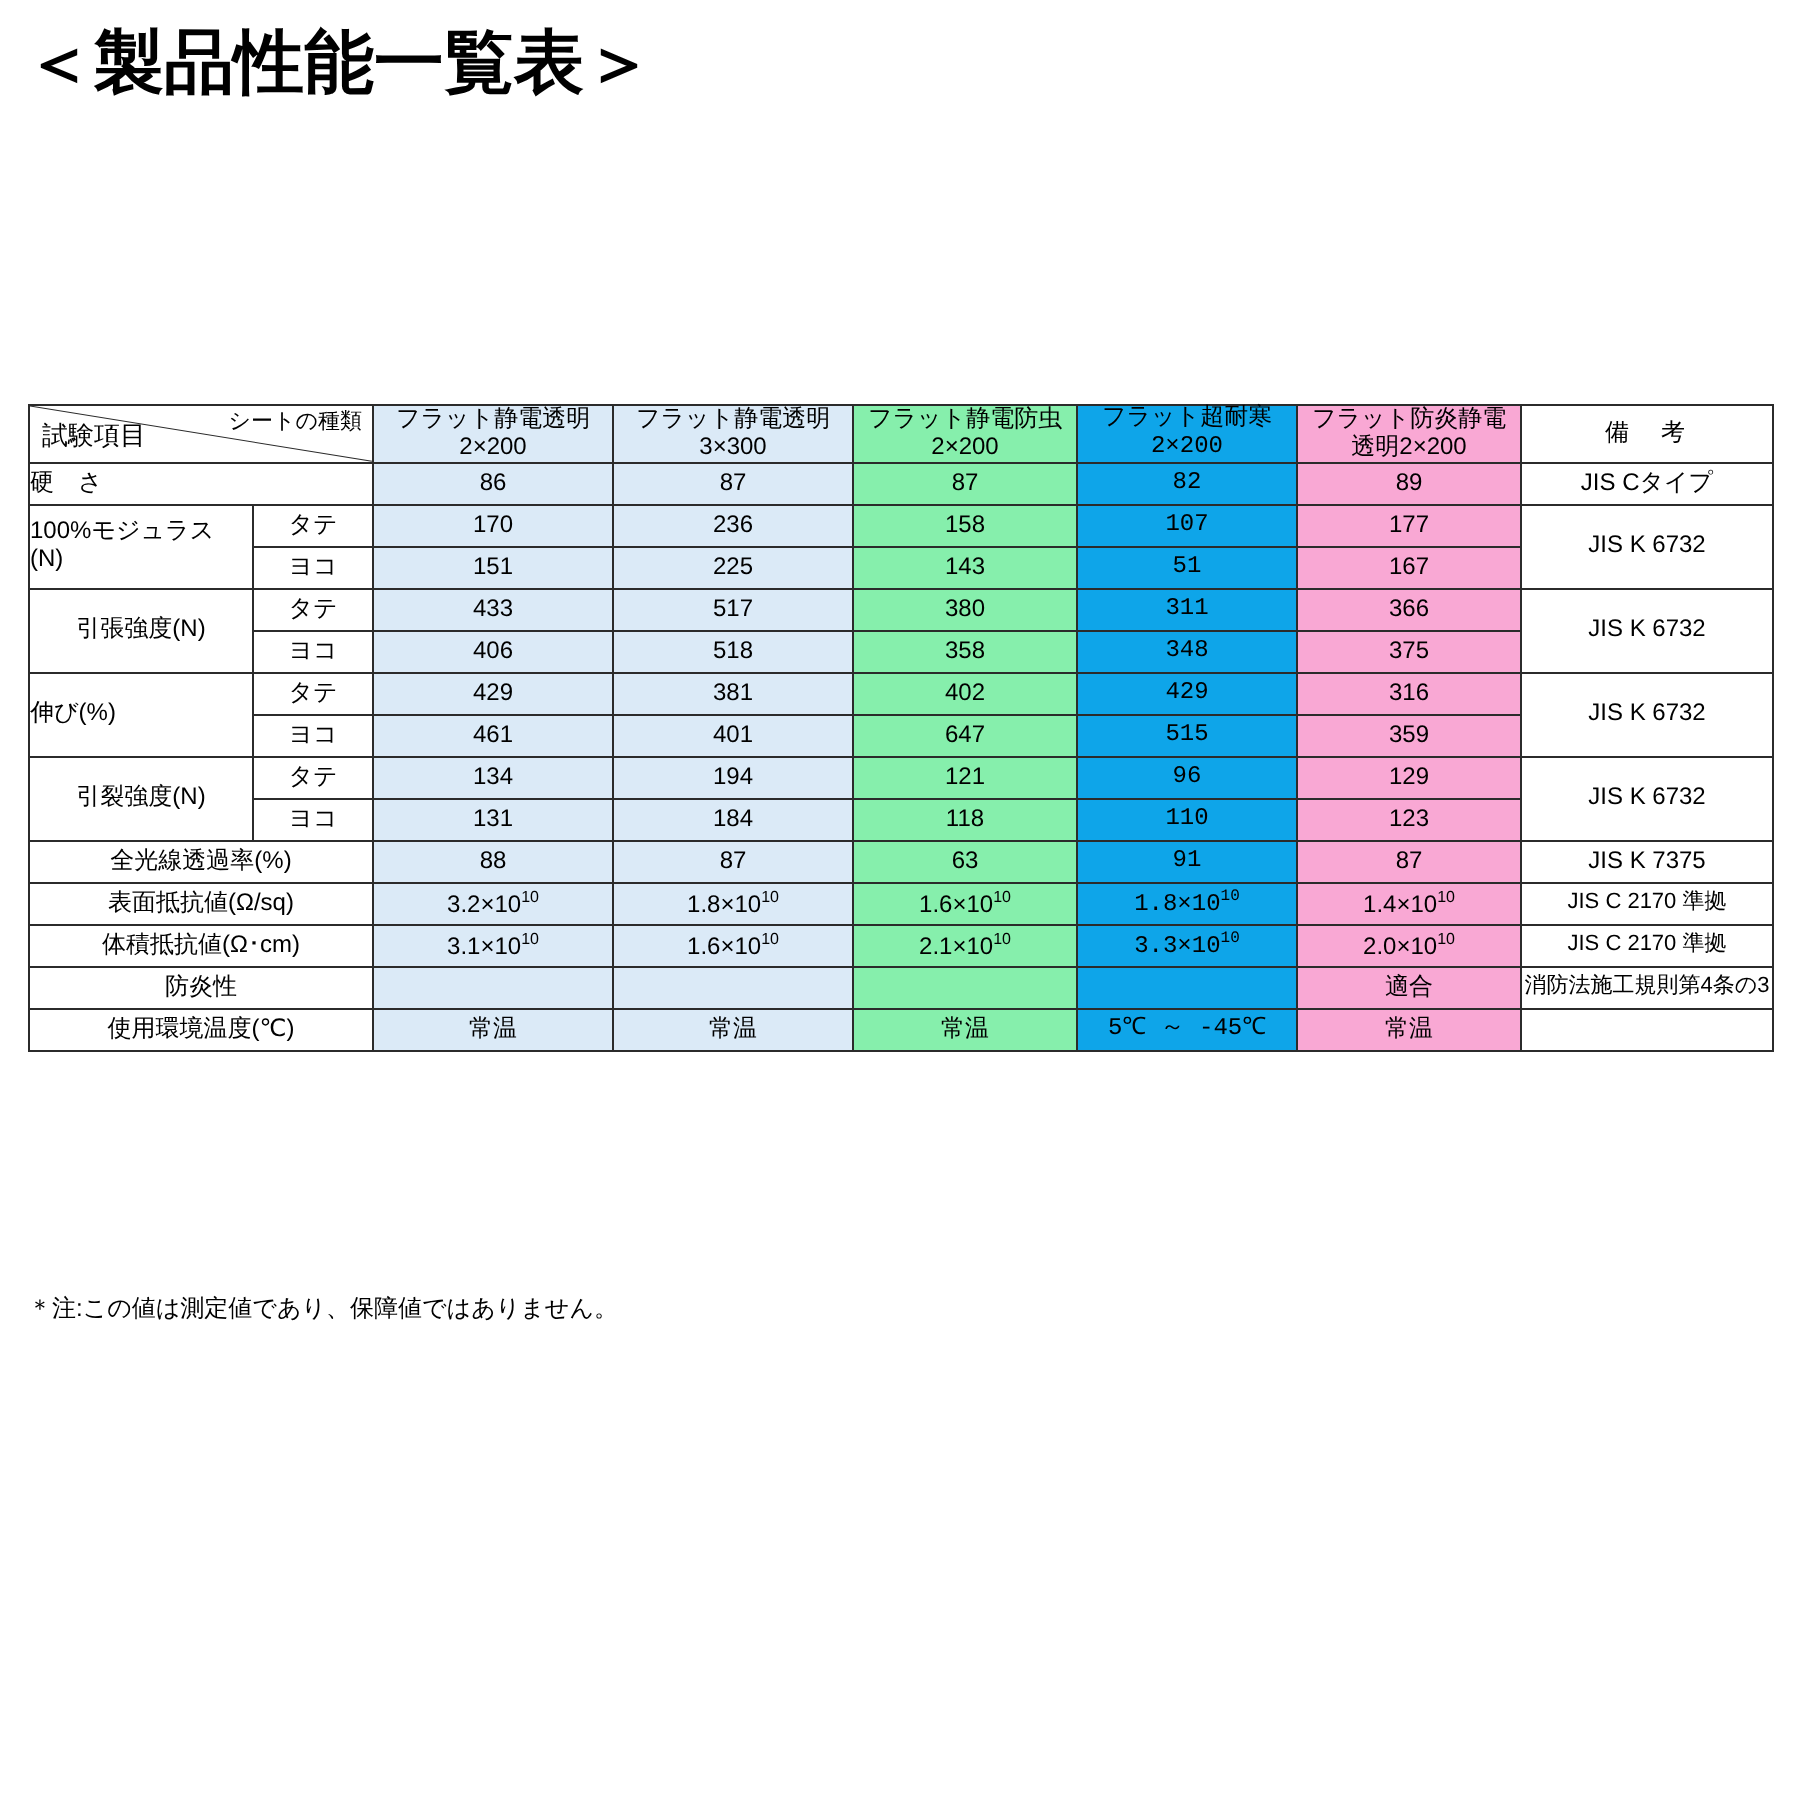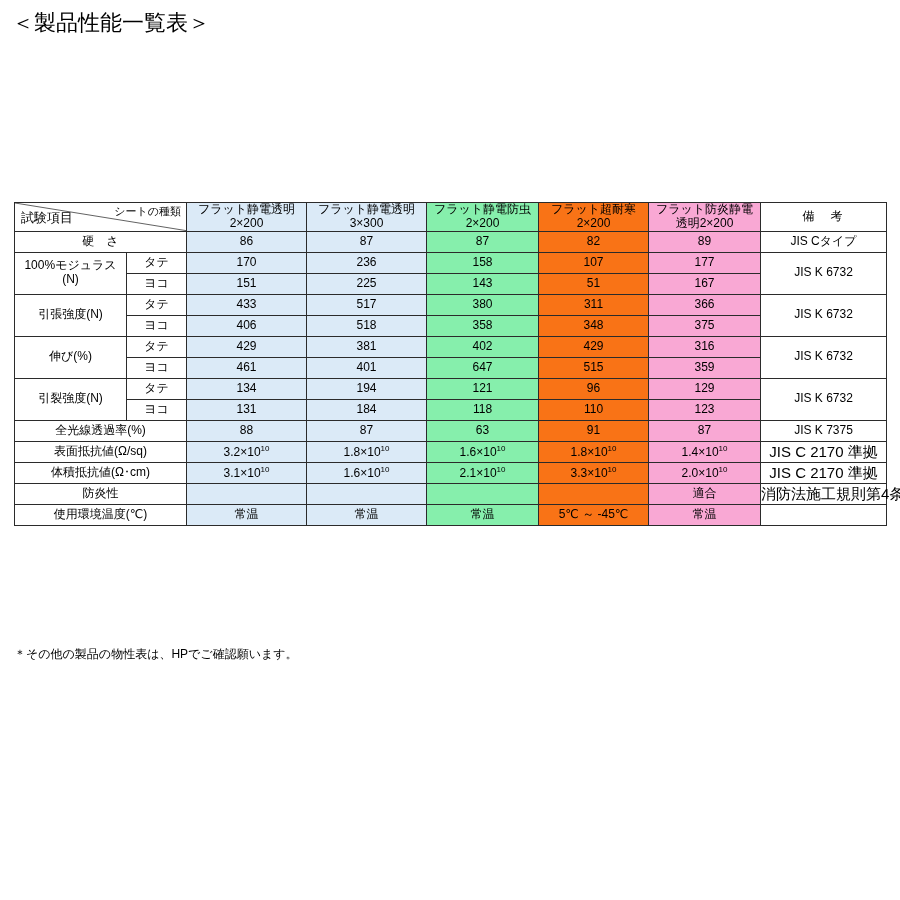--- a/index.html
+++ b/index.html
@@ -12,22 +12,22 @@
     height: 900px;
     font-family: "Liberation Sans", "DejaVu Sans", sans-serif;
     color: #000000;
     position: relative;
     overflow: hidden;
   }
   .page-title {
     position: absolute;
     left: 12px;
     top: 8px;
-    font-size: 22px;
-    font-weight: normal;
+    font-size: 35px;
+    font-weight: bold;
     letter-spacing: 0px;
     white-space: nowrap;
     text-align: right;
   }
   .table-wrap {
     position: absolute;
     left: 14px;
     top: 202px;
     width: 872px;
   }
@@ -96,38 +96,38 @@
     font-size: 13px;
     letter-spacing: 2px;
   }
   td.rowlabel {
     text-align: left;
     padding-left: 10px;
     font-size: 12.5px;
     white-space: nowrap;
   }
   td.rowlabel.center {
-    text-align: center;
+    text-align: left;
     padding-left: 0;
   }
   td.dir {
     font-size: 12px;
   }
   td.note {
     font-size: 11.5px;
     white-space: nowrap;
   }
   td.note.small {
-    font-size: 15px;
+    font-size: 11px;
   }
   
   .tint1 { background: #dbeaf7; }
   .tint2 { background: #dbeaf7; }
   .tint3 { background: #86efac; }
-  .tint4 { background: #f97316; }
+  .tint4 { background: #0ea5e9; font-family: Liberation Mono, monospace; }
   .tint5 { background: #f9a8d4; }
   sup.exp { font-size: 8px; vertical-align: super; }
   .footnotes {
     position: absolute;
     left: 14px;
     top: 645px;
     font-size: 12px;
     line-height: 1.55;
   }
   .footnotes div { white-space: nowrap; }
@@ -319,14 +319,14 @@
         <td class="tint3">常温</td>
         <td class="tint4">5℃ ～ -45℃</td>
         <td class="tint5">常温</td>
         <td class="note"></td>
       </tr>
     </tbody>
   </table>
 </div>
 
 <div class="footnotes">
-  <div>＊その他の製品の物性表は、HPでご確認願います。</div>
+  <div>＊注:この値は測定値であり、保障値ではありません。</div>
 </div>
 
 </body></html>

